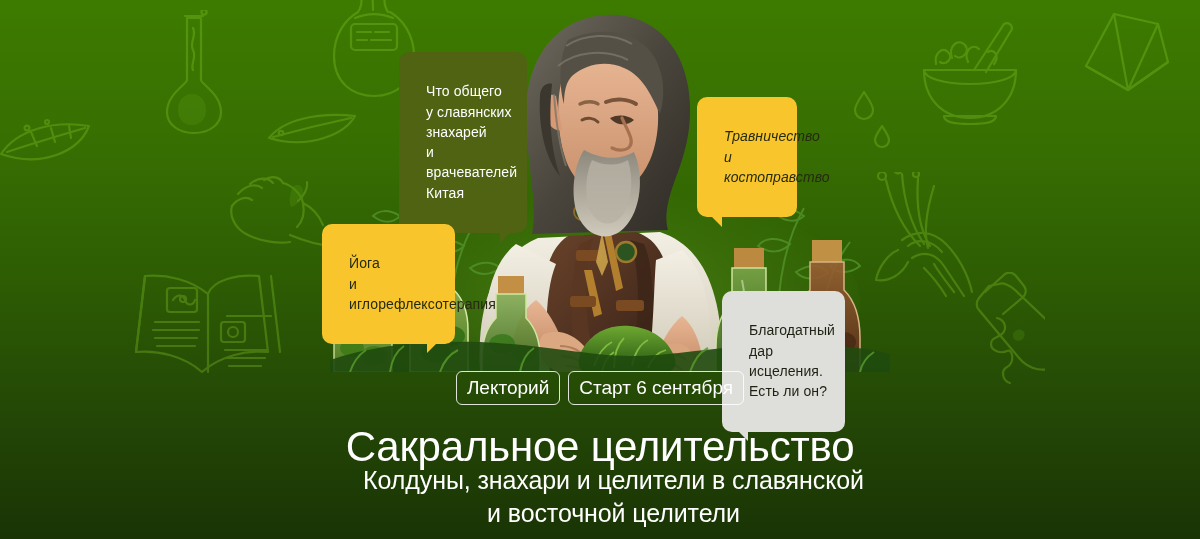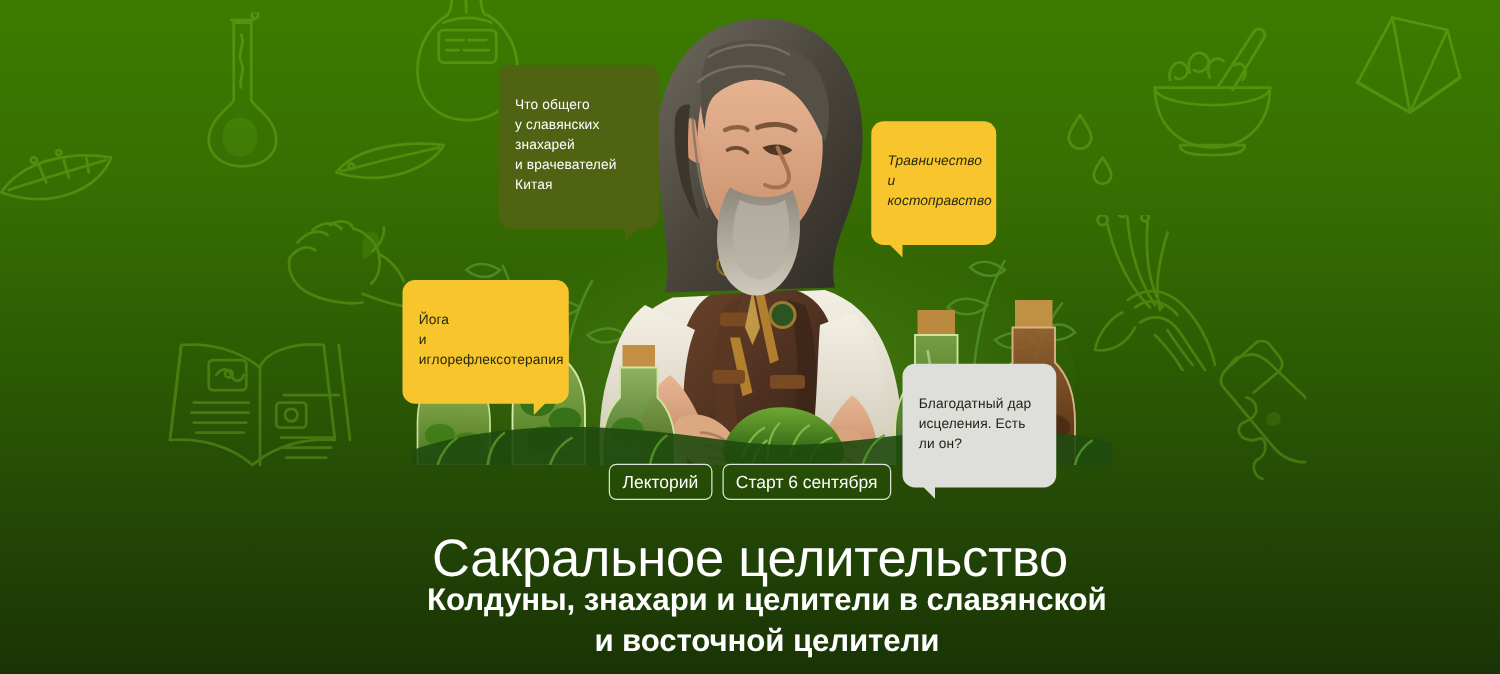--- a/index.html
+++ b/index.html
@@ -53,22 +53,22 @@
     top: 0;
     width: 560px;
     height: 372px;
   }
   .illus svg { display:block; width:100%; height:100%; }
 
   
   .bubble {
     position: absolute;
     border-radius: 10px;
-    padding: 9px 13px 10px 13px;
-    font-size: 11px;
+    padding: 9px 13px 10px 27px;
+    font-size: 14px;
     line-height: 1.45;
     letter-spacing: .1px;
     white-space: pre-line;
     box-sizing: border-box;
   }
   .bubble .tail {
     position: absolute;
     width: 0; height: 0;
   }
 
@@ -127,21 +127,21 @@
     left: 0; right: 0;
     top: 371px;
     display: flex;
     justify-content: center;
     gap: 8px;
   }
   .badge {
     border: 1px solid rgba(255,255,255,.85);
     border-radius: 6px;
     color: #ffffff;
-    font-size: 14px;
+    font-size: 19px;
     line-height: 1;
     padding: 6px 10px 7px 10px;
     white-space: nowrap;
     background: transparent;
   }
 
   
   .title {
     position: absolute;
     left: 0; right: 0;
@@ -154,21 +154,21 @@
     letter-spacing: -0.2px;
   }
   .subtitle {
     position: absolute;
     left: 0; right: 0;
     top: 464px;
     text-align: center;
     color: #ffffff;
     font-size: 25px;
     line-height: 1.33;
-    font-weight: 700;
+    font-weight: 400;
     letter-spacing: -0.1px;
     padding-left: 27px;
   }
   .subtitle .ln { display: block; }
 </style>
 </head>
 <body>
 
 <div class="stage">
 

